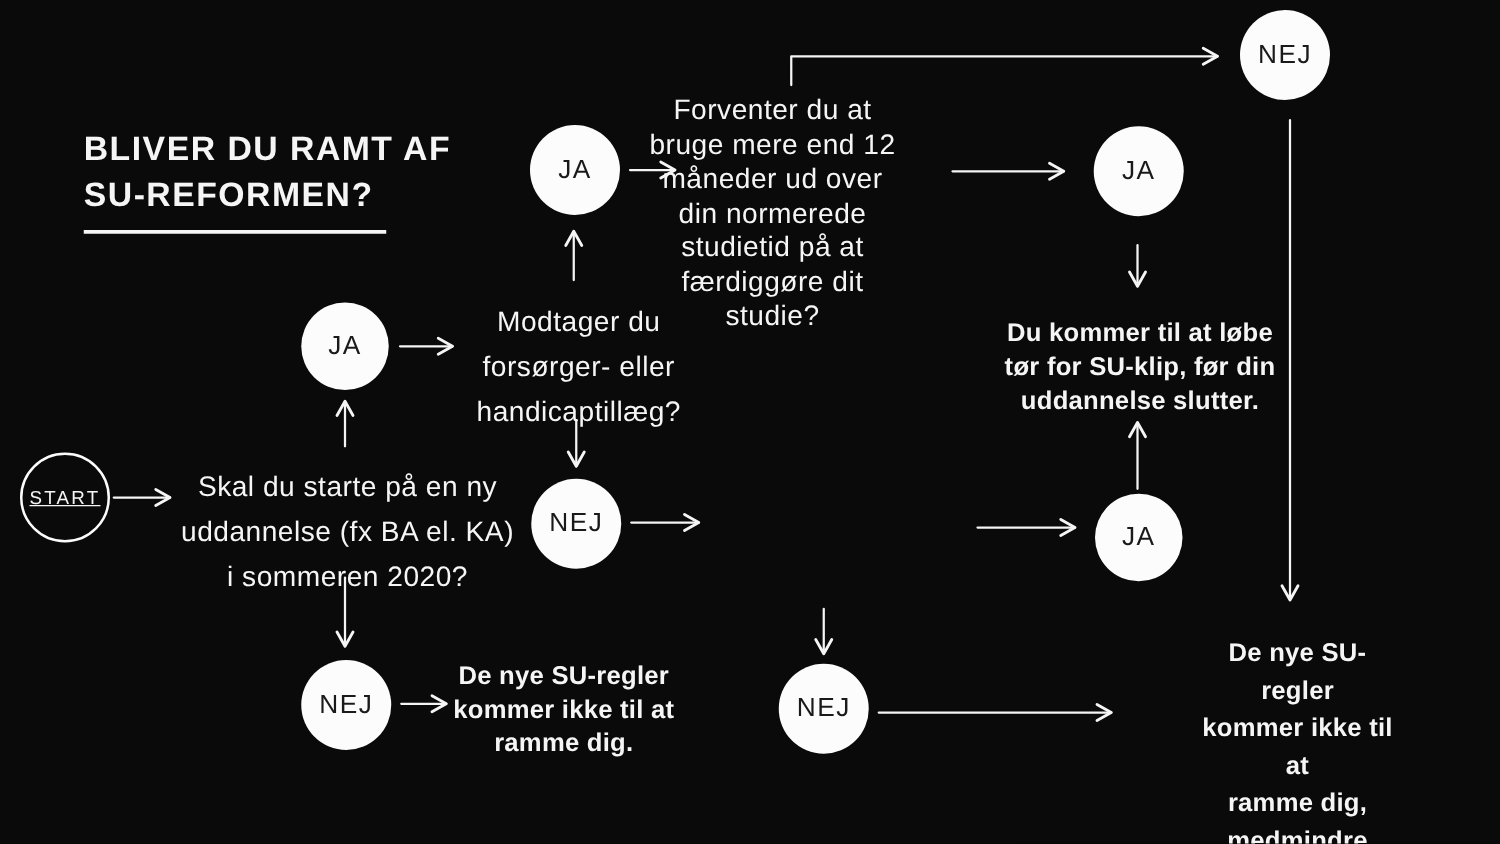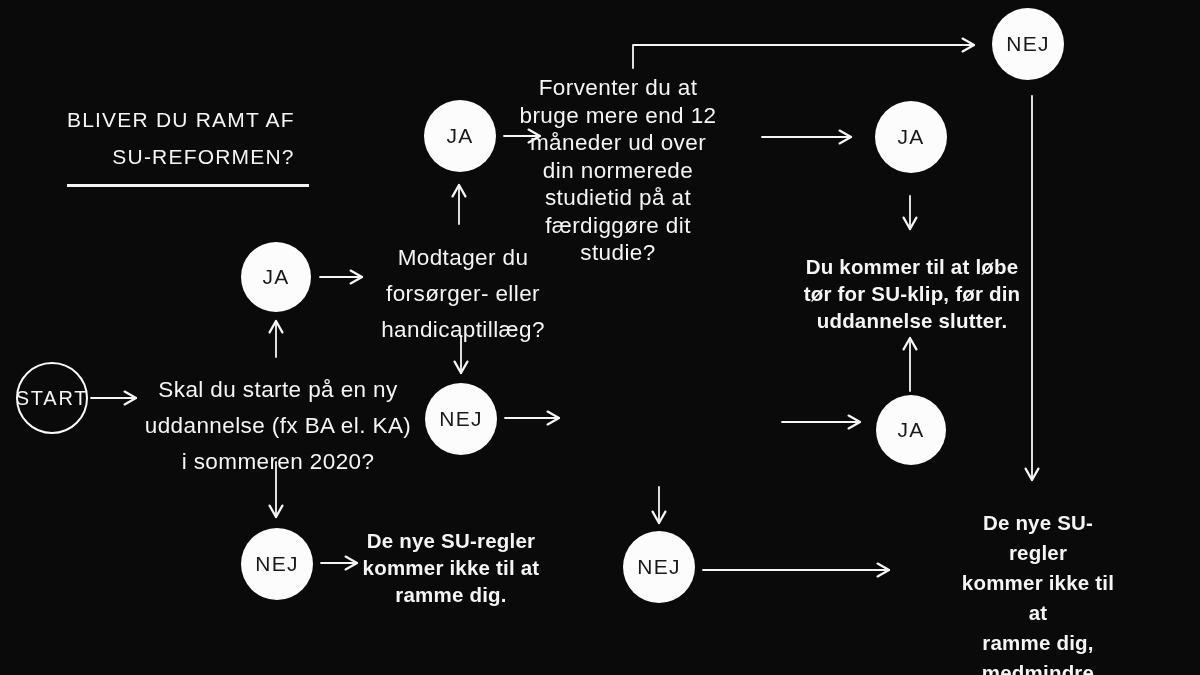--- a/index.html
+++ b/index.html
@@ -51,22 +51,23 @@
     align-items:center;
     justify-content:center;
     font-size:21px;
     letter-spacing:1.2px;
     font-weight:400;
   }
   .node.outline{
     background:transparent;
     border:2.5px solid var(--node-fill);
     color:var(--fg);
-    font-size:20px;
+    font-size:15px;
     letter-spacing:1.8px;
+    text-decoration:underline;
   }
   .txt{
     position:absolute;
     white-space:pre-line;
     text-align:center;
     transform:translateX(-50%);
     font-size:22.5px;
     line-height:36px;
     letter-spacing:0.4px;
     font-weight:400;
@@ -75,25 +76,25 @@
     font-size:20.5px;
     line-height:27px;
     letter-spacing:0.2px;
     font-weight:700;
   }
   .title{
     position:absolute;
     left:67px;
     top:101px;
     white-space:pre-line;
-    font-size:21px;
+    font-size:27px;
     line-height:37px;
-    font-weight:400;
+    font-weight:700;
     letter-spacing:1.2px;
-    text-align:right;
+    text-align:left;
   }
   .title-underline{
     position:absolute;
     left:67px;
     top:184px;
     width:242px;
     height:3px;
     background:var(--fg);
   }
 </style>

